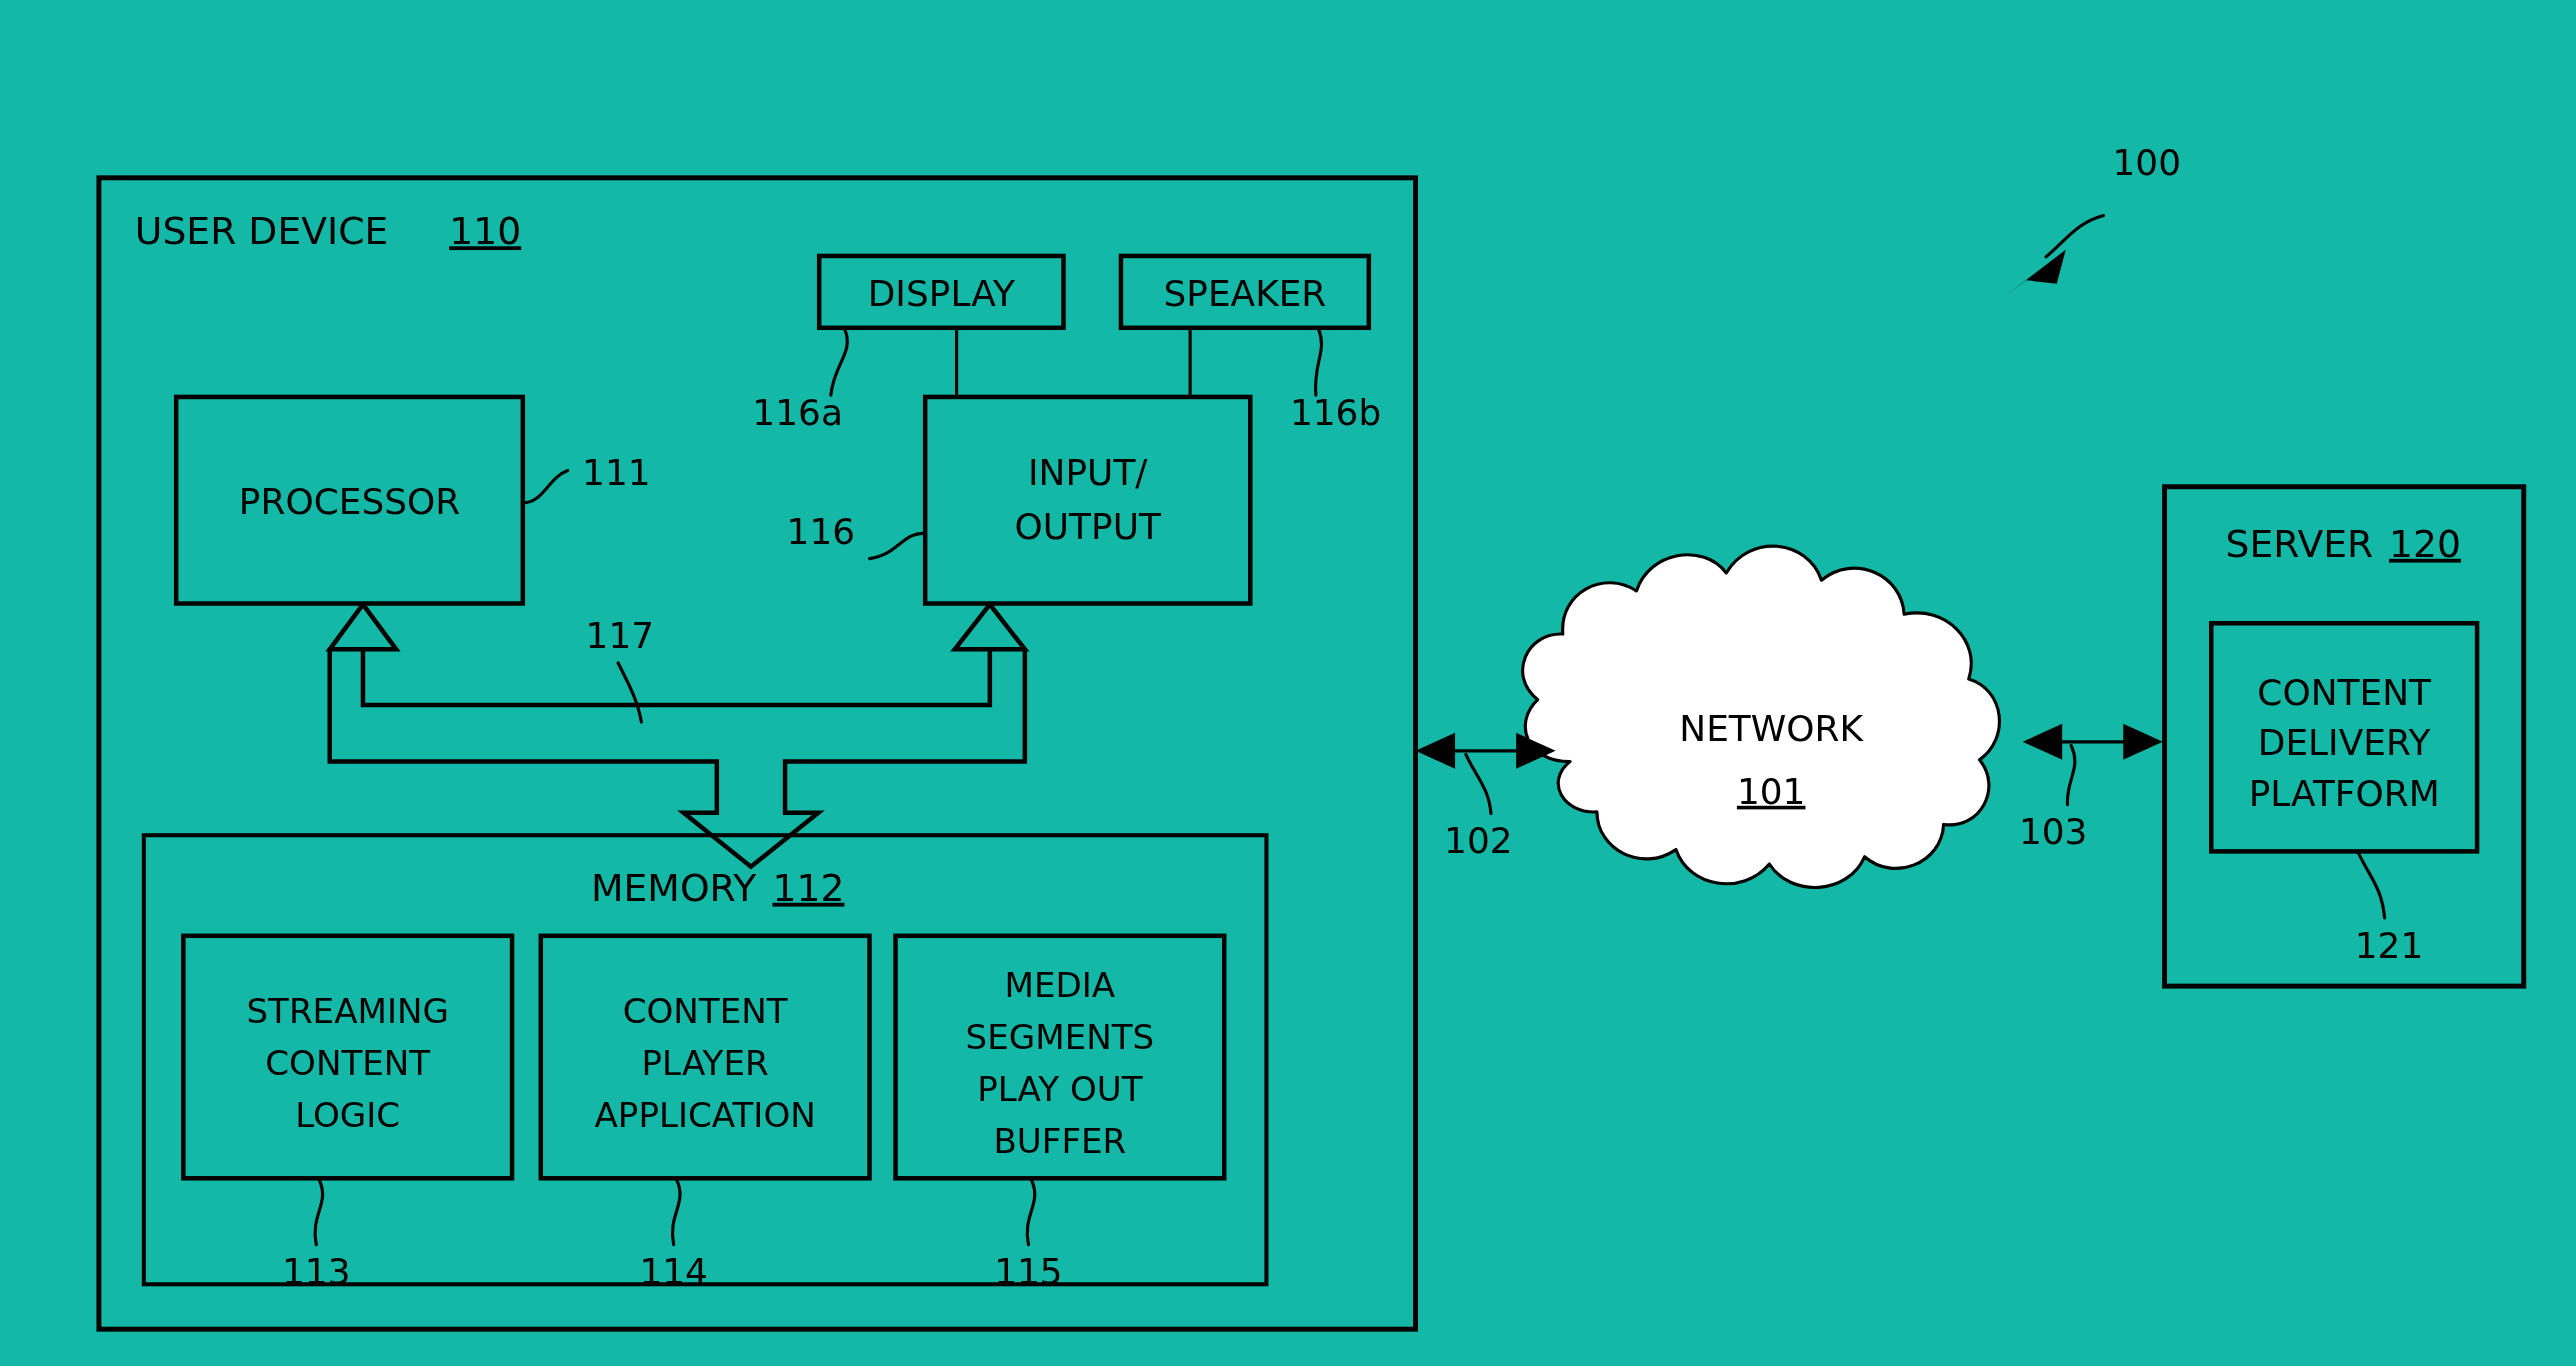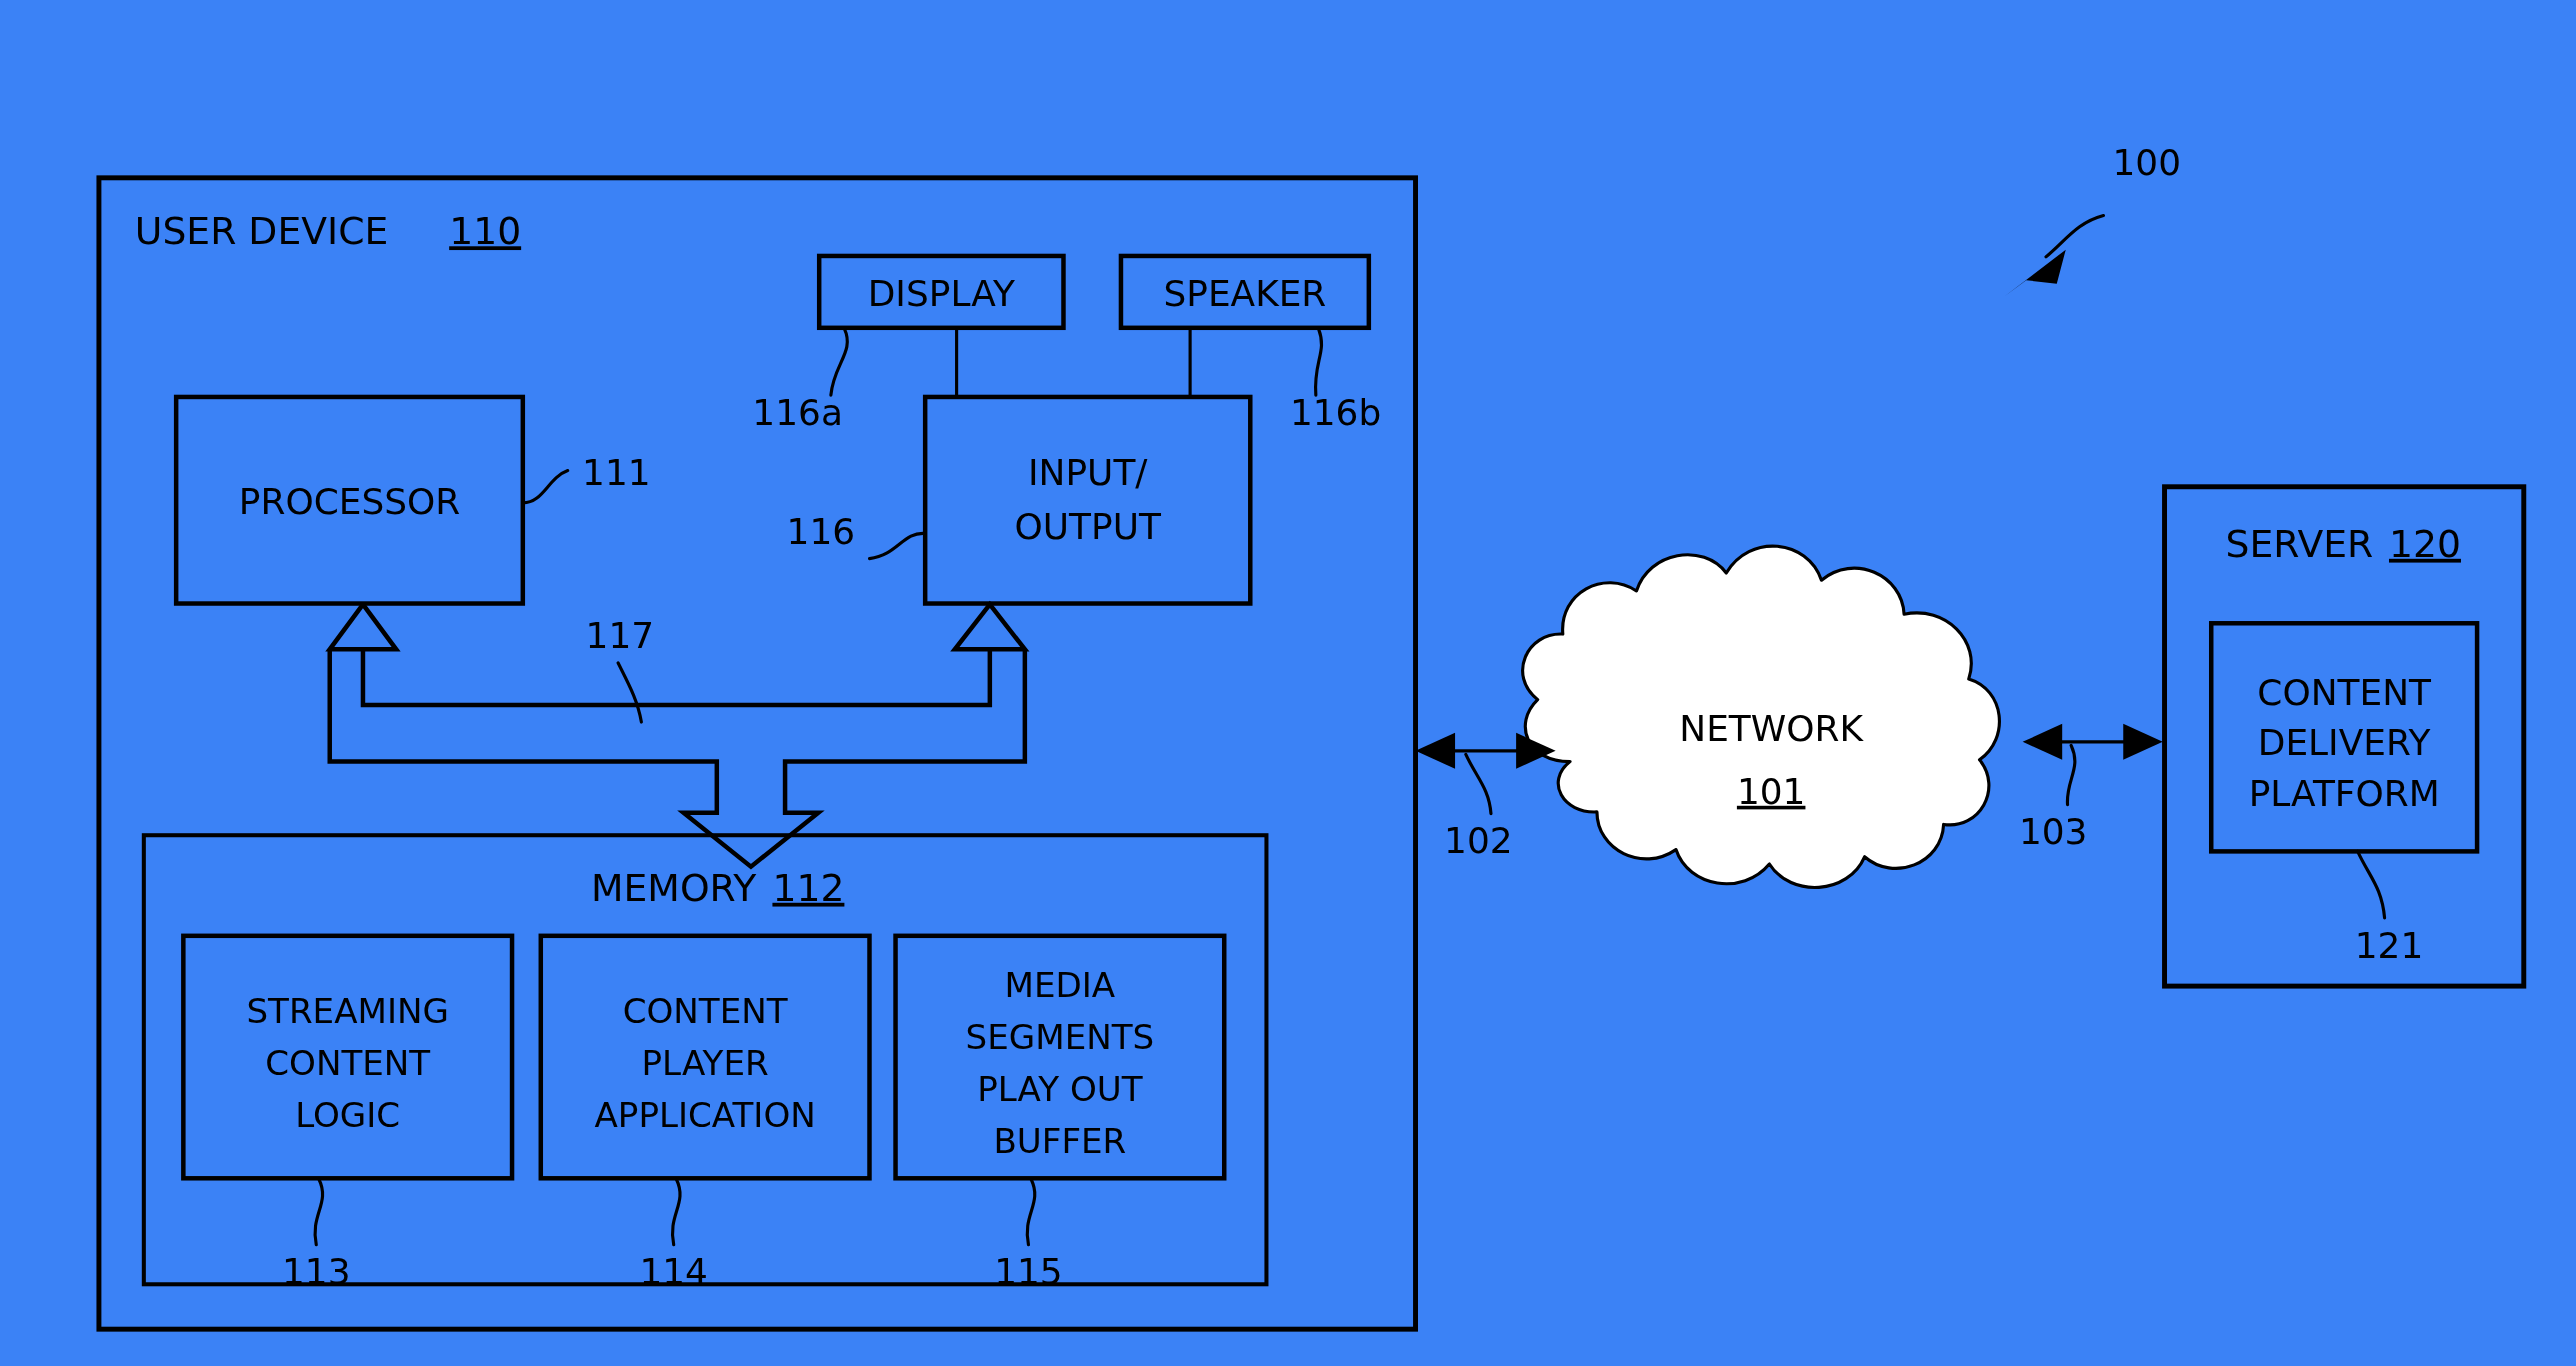--- a/index.html
+++ b/index.html
@@ -7,21 +7,21 @@
     padding: 0;
     background: #ffffff;
   }
   body {
     font-family: "DejaVu Sans", "Liberation Sans", sans-serif;
   }
   #stage {
     position: relative;
     width: 2576px;
     height: 1366px;
-    background: #3b82f6;
+    background: #14b8a6;
     overflow: hidden;
   }
   #figure-svg {
     position: absolute;
     left: 0;
     top: 0;
     width: 2576px;
     height: 1366px;
   }
   

